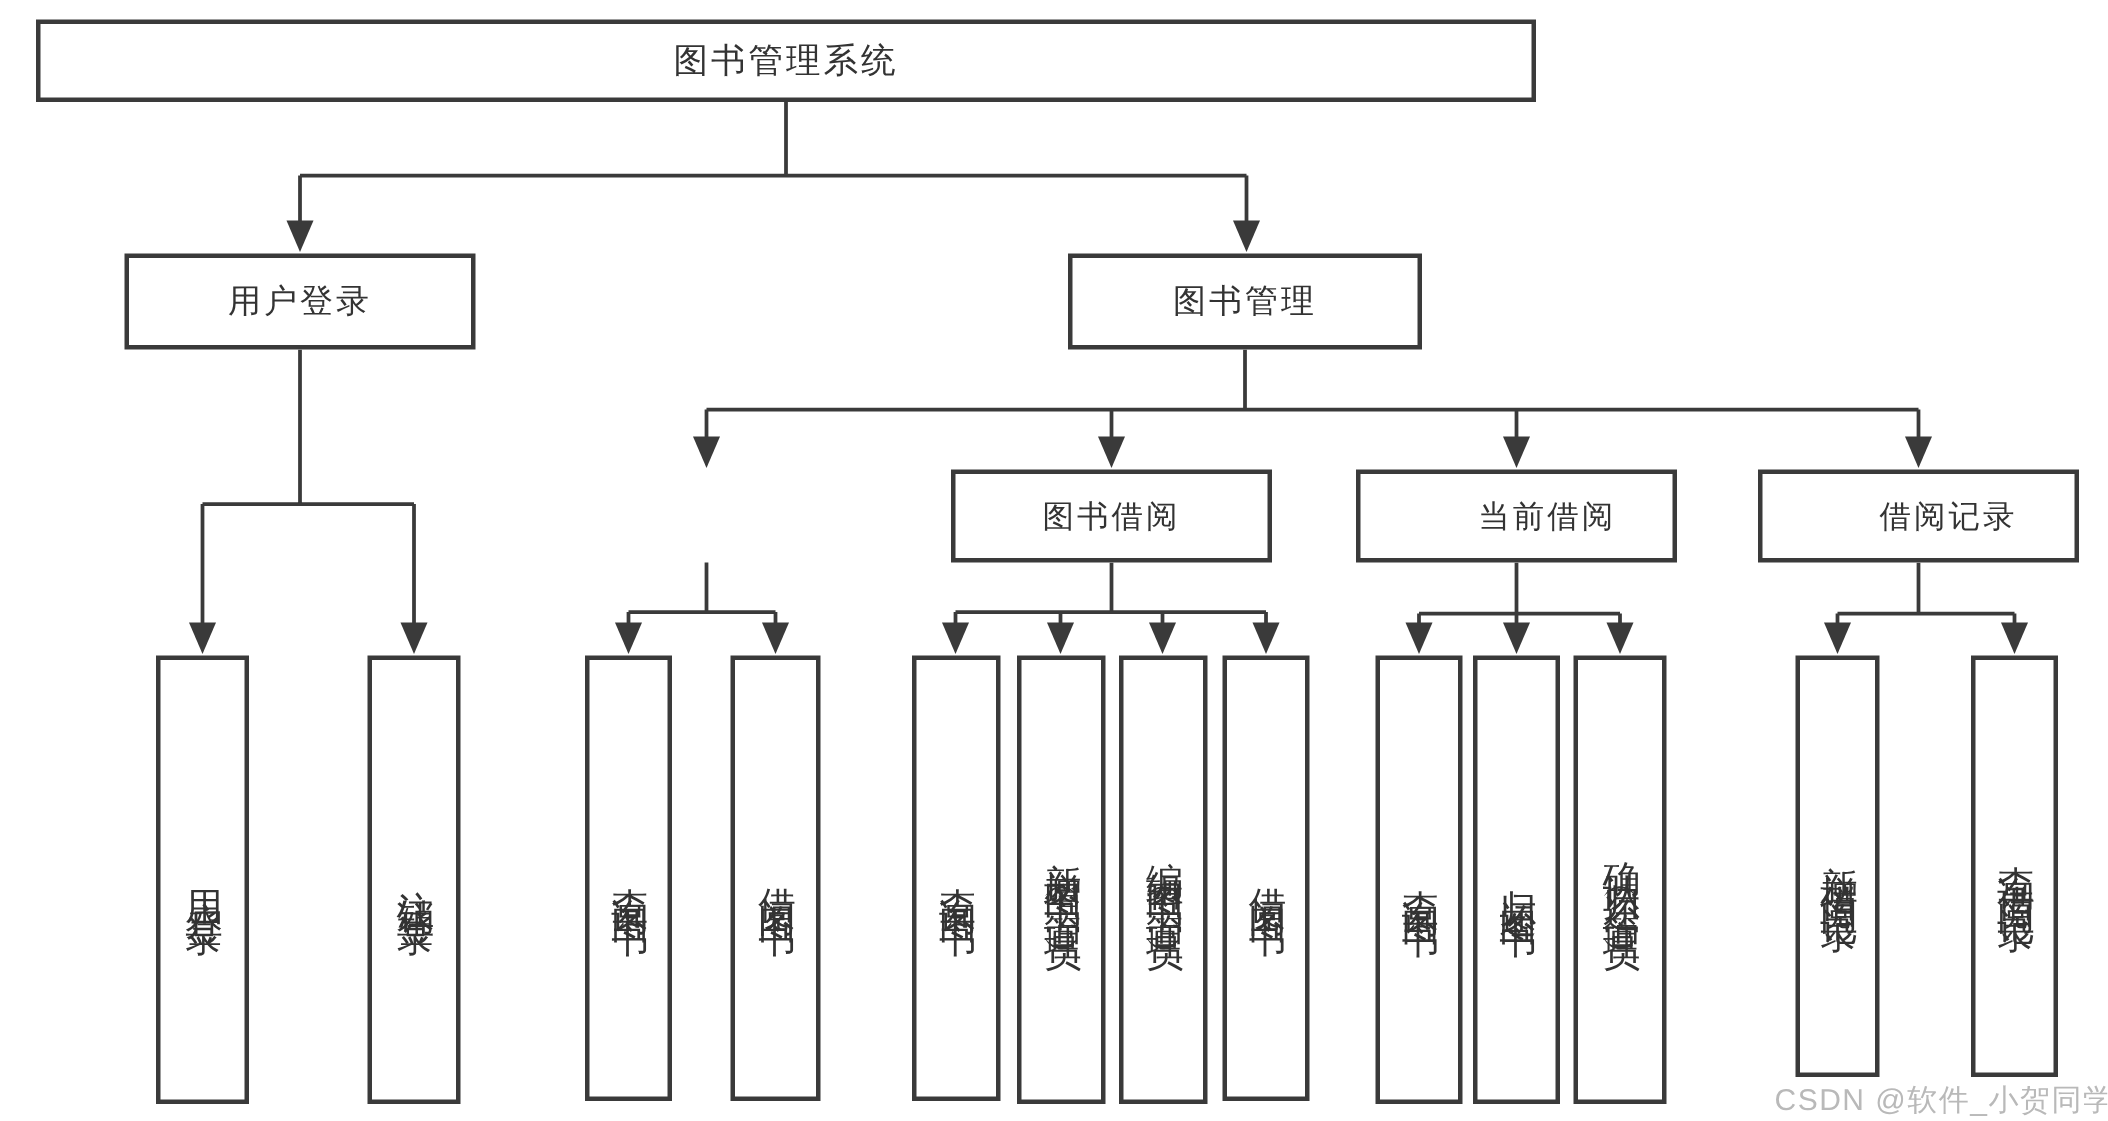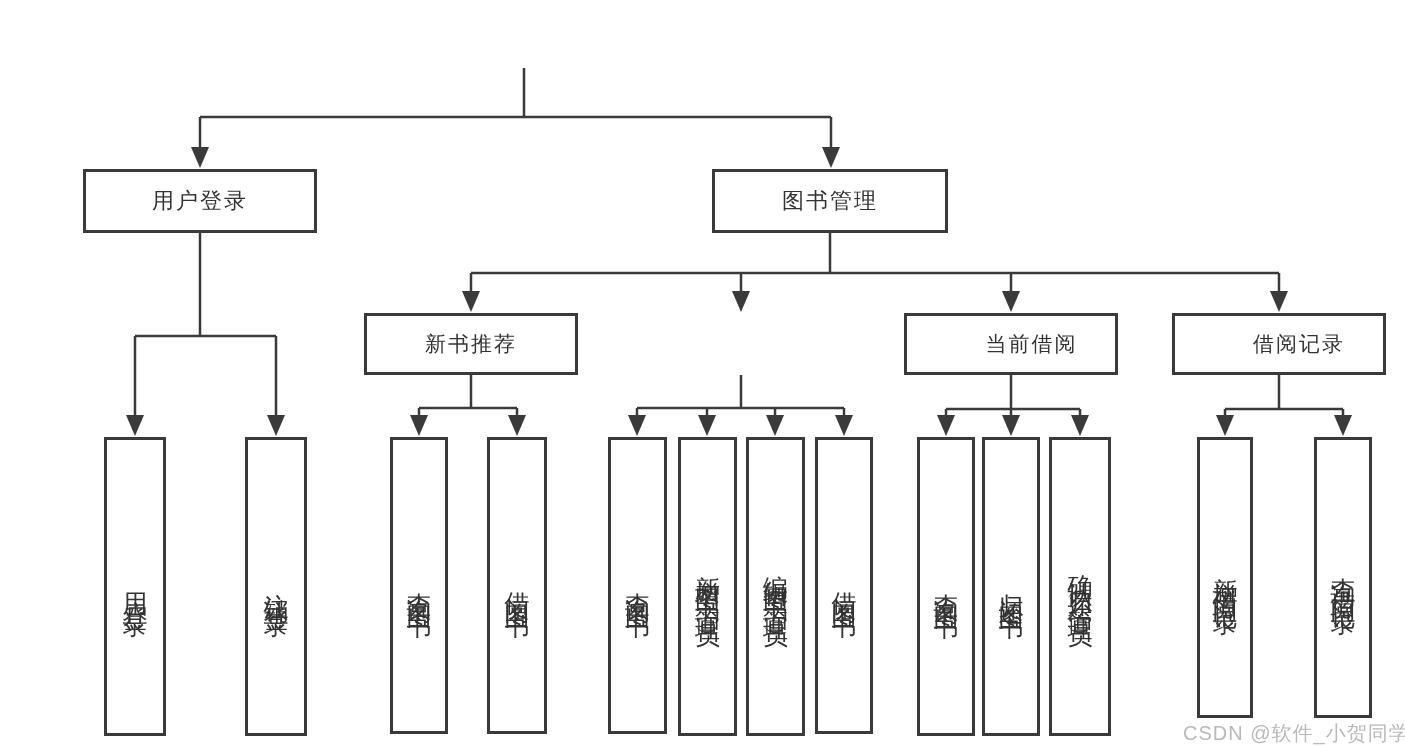--- a/index.html
+++ b/index.html
@@ -90,30 +90,33 @@
     <polygon points="698,415 716,415 707,436"></polygon>
     <polygon points="766,415 784,415 775,436"></polygon>
     <polygon points="835,415 853,415 844,436"></polygon>
     <polygon points="937,415 955,415 946,436"></polygon>
     <polygon points="1002,415 1020,415 1011,436"></polygon>
     <polygon points="1071,415 1089,415 1080,436"></polygon>
     <polygon points="1216,415 1234,415 1225,436"></polygon>
     <polygon points="1334,415 1352,415 1343,436"></polygon>
   </svg>
 
+  <div class="box root" style="left:24px; top:13px; width:1000px; height:55px;">
+    <span>图书管理系统</span>
+  </div>
 
   <div class="box lvl2" style="left:83px; top:169px; width:234px; height:64px;">
     <span>用户登录</span>
   </div>
   <div class="box lvl2" style="left:712px; top:169px; width:236px; height:64px;text-align:right;">
     <span>图书管理</span>
   </div>
 
-  <div class="box lvl3" style="left:364px; top:313px; width:214px; height:62px;">
-    <span>新书推荐</span>
+  <div class="box lvl3" style="left:634px; top:313px; width:214px; height:62px;">
+    <span>图书借阅</span>
   </div>
   <div class="box lvl3" style="left:904px; top:313px; width:214px; height:62px;padding-left:41px;">
     <span>当前借阅</span>
   </div>
   <div class="box lvl3" style="left:1172px; top:313px; width:214px; height:62px;padding-left:40px;">
     <span>借阅记录</span>
   </div>
 
   <div class="box leaf" style="left:104px; top:437px; width:62px; height:299px;">
     <span class="vtext">用户登录</span>

